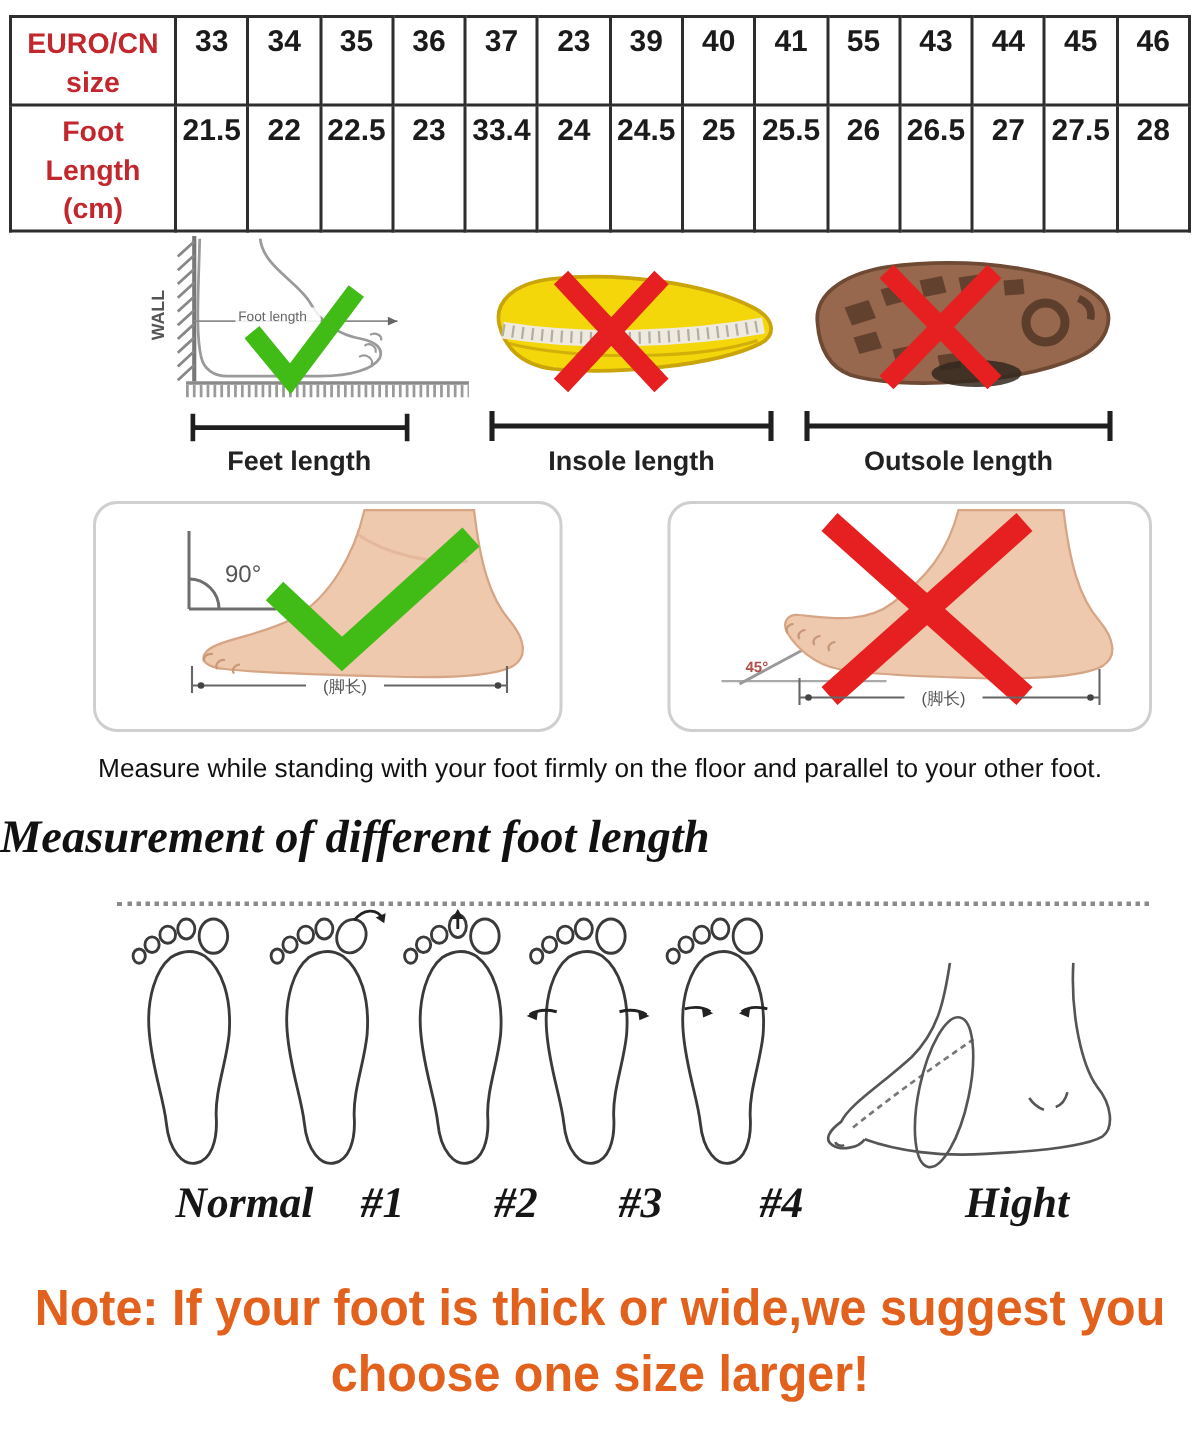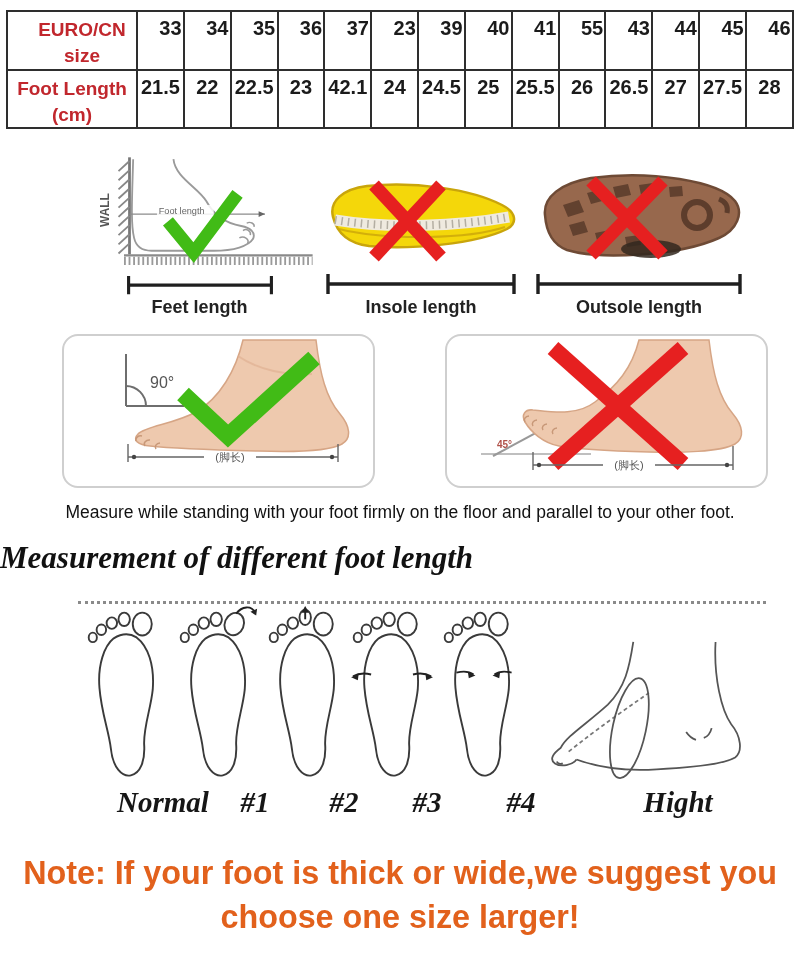--- a/index.html
+++ b/index.html
@@ -6,21 +6,21 @@
   .page{position:relative;width:800px;height:966px;background:#fff;overflow:hidden;
         font-family:"Liberation Sans",sans-serif;color:#1a1a1a;}
 
   
   table.size-table{position:absolute;top:10px;left:6px;width:788px;border-collapse:collapse;
         table-layout:fixed;}
   table.size-table th,table.size-table td{border:2px solid #2e2e2e;text-align:center;
         vertical-align:top;padding:5px 0 0 0;font-weight:bold;}
   table.size-table th{width:108px;color:#c1272d;font-size:19px;line-height:1.35;}
   table.size-table td{font-size:20px;color:#1b1b1b;}
-  tr.r1 th,tr.r1 td{height:52px;padding-left:20px;}
+  tr.r1 th,tr.r1 td{height:52px;}
   tr.r2 th,tr.r2 td{height:50px;}
 
   
   .fig{position:absolute;display:flex;flex-direction:column;align-items:center;justify-content:flex-end;}
   #fig-feet{left:62px;top:150px;width:275px;height:168px;}
   #fig-insole{left:316px;top:150px;width:210px;height:168px;}
   #fig-outsole{left:526px;top:150px;width:226px;height:168px;}
   .fig .cap{font-size:18px;font-weight:bold;color:#222;margin-top:2px;}
   .ibeam{margin-top:4px;}
 
@@ -79,21 +79,21 @@
     </tr>
     <tr class="r2">
       <th>
         <div>Foot Length</div>
         <div>(cm)</div>
       </th>
       <td>21.5</td>
       <td>22</td>
       <td>22.5</td>
       <td>23</td>
-      <td>42.1</td>
+      <td>33.4</td>
       <td>24</td>
       <td>24.5</td>
       <td>25</td>
       <td>25.5</td>
       <td>26</td>
       <td>26.5</td>
       <td>27</td>
       <td>27.5</td>
       <td>28</td>
     </tr>

